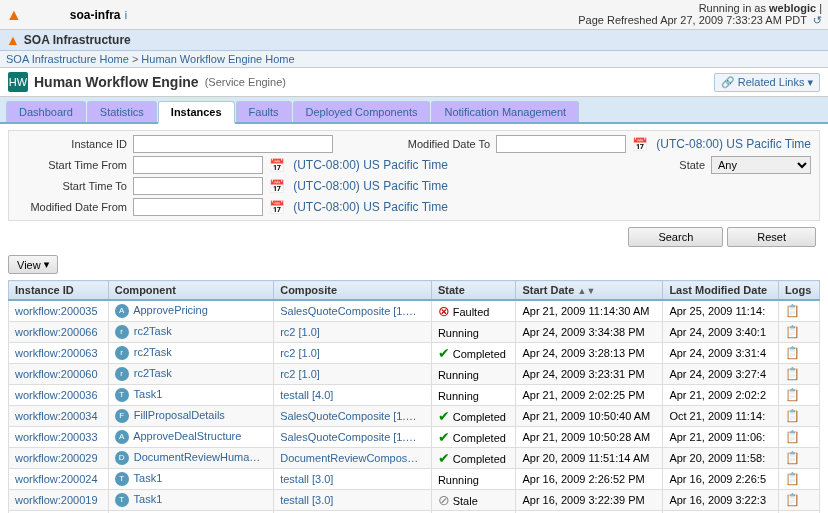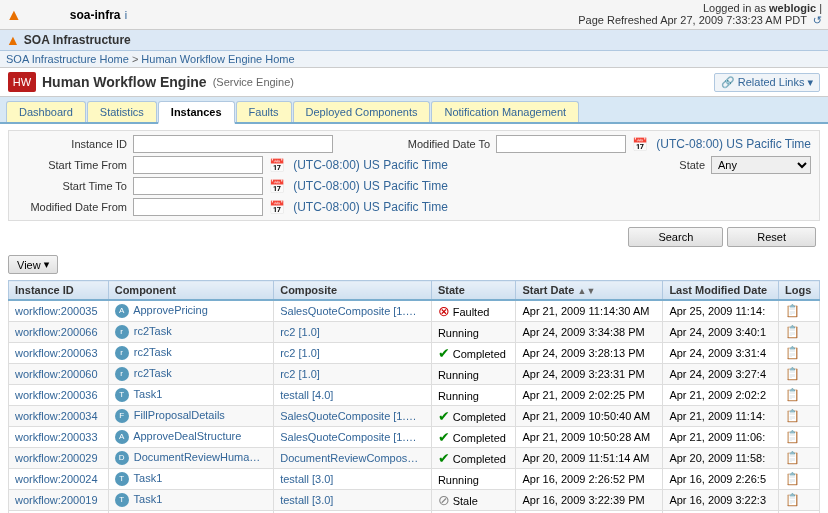--- a/index.html
+++ b/index.html
@@ -46,40 +46,40 @@
     
     .page-header {
       background: #fff;
       border-bottom: 1px solid #ccc;
       padding: 4px 8px;
       display: flex;
       align-items: center;
       justify-content: space-between;
     }
     .page-header-left { display: flex; align-items: center; gap: 6px; }
-    .page-icon { width: 28px; height: 20px; background: #b91c1c; border-radius: 2px; display: inline-flex; align-items: center; justify-content: center; color: white; font-size: 9px; }
+    .page-icon { width: 20px; height: 20px; background: #0f766e; border-radius: 2px; display: inline-flex; align-items: center; justify-content: center; color: white; font-size: 9px; }
     .page-title { font-size: 14px; font-weight: bold; color: #333; }
     .page-subtitle { font-size: 11px; color: #666; }
     .related-links { color: #336699; font-size: 11px; cursor: pointer; display: flex; align-items: center; gap: 3px; border: 1px solid #b0c8e0; padding: 2px 6px; background: #f0f4f8; border-radius: 2px; }
 
     
     .tabs {
       display: flex;
       background: #d8e8f5;
       border-bottom: 2px solid #7aadce;
       padding-top: 4px;
       padding-left: 6px;
       gap: 1px;
     }
     .tab {
       padding: 4px 12px;
       cursor: pointer;
       border: 1px solid #b0c8e0;
       border-bottom: none;
-      background: #fef9c3;
+      background: #c4b5fd;
       color: #336699;
       font-size: 11px;
       border-radius: 3px 3px 0 0;
     }
     .tab.active {
       background: #fff;
       font-weight: bold;
       color: #000;
       border-bottom: 2px solid #fff;
       margin-bottom: -2px;
@@ -187,21 +187,21 @@
 </head>
 <body>
 
 <div class="top-bar">
   <div class="top-bar-left">
     <span style="color:#e87000; font-size:16px;">▲</span>
     <span class="app-title">soa-infra</span>
     <span class="info-icon">ℹ</span>
   </div>
   <div class="top-bar-right">
-    <span>Logged in as</span>
+    <span>Running in as</span>
     <span style="font-weight:bold;">weblogic</span>
     <span> |</span>
     <br>
     <span>Page Refreshed Apr 27, 2009 7:33:23 AM PDT</span>
     <span style="color:#336699; cursor:pointer; margin-left:3px;">↺</span>
   </div>
 </div>
 
 <div class="sub-bar">
   <span style="color:#e87000; font-size:14px; margin-right:4px;">▲</span>
@@ -371,21 +371,21 @@
   </tr>
           <tr>
     <td><a href="#">workflow:200034</a></td>
     <td>
       <span class="comp-icon">F</span>
       <a href="#">FillProposalDetails</a>
     </td>
     <td><a href="#">SalesQuoteComposite [1.…</a></td>
     <td><span style="color:#008800; font-size:14px;">✔</span> Completed</td>
     <td>Apr 21, 2009 10:50:40 AM</td>
-    <td>Apr 21, 2009 11:14:</td>
+    <td>Oct 21, 2009 11:14:</td>
     <td><span class="log-icon">📋</span></td>
   </tr>
           <tr>
     <td><a href="#">workflow:200033</a></td>
     <td>
       <span class="comp-icon">A</span>
       <a href="#">ApproveDealStructure</a>
     </td>
     <td><a href="#">SalesQuoteComposite [1.…</a></td>
     <td><span style="color:#008800; font-size:14px;">✔</span> Completed</td>

